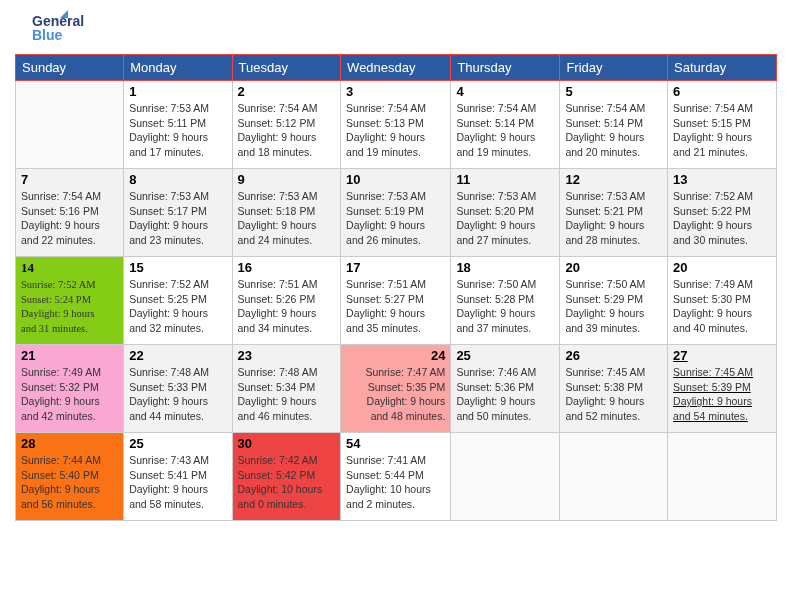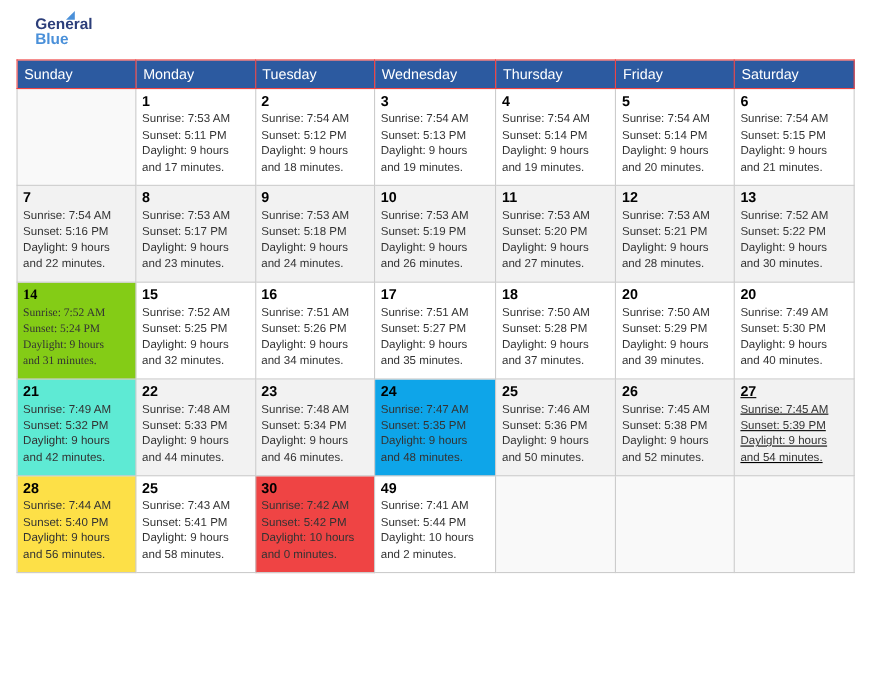--- a/index.html
+++ b/index.html
@@ -198,64 +198,64 @@
           <td style="background: rgb(255, 255, 255);">
             <span class="day-number">20</span>
             <div class="day-info">Sunrise: 7:50 AM<br>Sunset: 5:29 PM<br>Daylight: 9 hours<br>and 39 minutes.</div>
           </td>
           <td style="background: rgb(255, 255, 255);">
             <span class="day-number">20</span>
             <div class="day-info">Sunrise: 7:49 AM<br>Sunset: 5:30 PM<br>Daylight: 9 hours<br>and 40 minutes.</div>
           </td>
         </tr>
         <tr>
-          <td style="background: #5eead4;">
+          <td style="background: #f9a8d4;">
             <span class="day-number">21</span>
             <div class="day-info">Sunrise: 7:49 AM<br>Sunset: 5:32 PM<br>Daylight: 9 hours<br>and 42 minutes.</div>
           </td>
           <td style="background: rgb(242, 242, 242);">
             <span class="day-number">22</span>
             <div class="day-info">Sunrise: 7:48 AM<br>Sunset: 5:33 PM<br>Daylight: 9 hours<br>and 44 minutes.</div>
           </td>
           <td style="background: rgb(242, 242, 242);">
             <span class="day-number">23</span>
             <div class="day-info">Sunrise: 7:48 AM<br>Sunset: 5:34 PM<br>Daylight: 9 hours<br>and 46 minutes.</div>
           </td>
-          <td style="background: #0ea5e9;">
+          <td style="background: #fca5a5; text-align: right;">
             <span class="day-number">24</span>
             <div class="day-info">Sunrise: 7:47 AM<br>Sunset: 5:35 PM<br>Daylight: 9 hours<br>and 48 minutes.</div>
           </td>
           <td style="background: rgb(242, 242, 242);">
             <span class="day-number">25</span>
             <div class="day-info">Sunrise: 7:46 AM<br>Sunset: 5:36 PM<br>Daylight: 9 hours<br>and 50 minutes.</div>
           </td>
           <td style="background: rgb(242, 242, 242);">
             <span class="day-number">26</span>
             <div class="day-info">Sunrise: 7:45 AM<br>Sunset: 5:38 PM<br>Daylight: 9 hours<br>and 52 minutes.</div>
           </td>
           <td style="background: rgb(242, 242, 242); text-decoration: underline;">
             <span class="day-number">27</span>
             <div class="day-info">Sunrise: 7:45 AM<br>Sunset: 5:39 PM<br>Daylight: 9 hours<br>and 54 minutes.</div>
           </td>
         </tr>
         <tr>
-          <td style="background: #fde047;">
+          <td style="background: #f97316;">
             <span class="day-number">28</span>
             <div class="day-info">Sunrise: 7:44 AM<br>Sunset: 5:40 PM<br>Daylight: 9 hours<br>and 56 minutes.</div>
           </td>
           <td style="background: rgb(255, 255, 255);">
             <span class="day-number">25</span>
             <div class="day-info">Sunrise: 7:43 AM<br>Sunset: 5:41 PM<br>Daylight: 9 hours<br>and 58 minutes.</div>
           </td>
           <td style="background: #ef4444;">
             <span class="day-number">30</span>
             <div class="day-info">Sunrise: 7:42 AM<br>Sunset: 5:42 PM<br>Daylight: 10 hours<br>and 0 minutes.</div>
           </td>
           <td style="background: rgb(255, 255, 255);">
-            <span class="day-number">49</span>
+            <span class="day-number">54</span>
             <div class="day-info">Sunrise: 7:41 AM<br>Sunset: 5:44 PM<br>Daylight: 10 hours<br>and 2 minutes.</div>
           </td>
           <td class="empty-cell"></td>
           <td class="empty-cell"></td>
           <td class="empty-cell"></td>
         </tr>
       </tbody>
   </table>
 </div>
 

